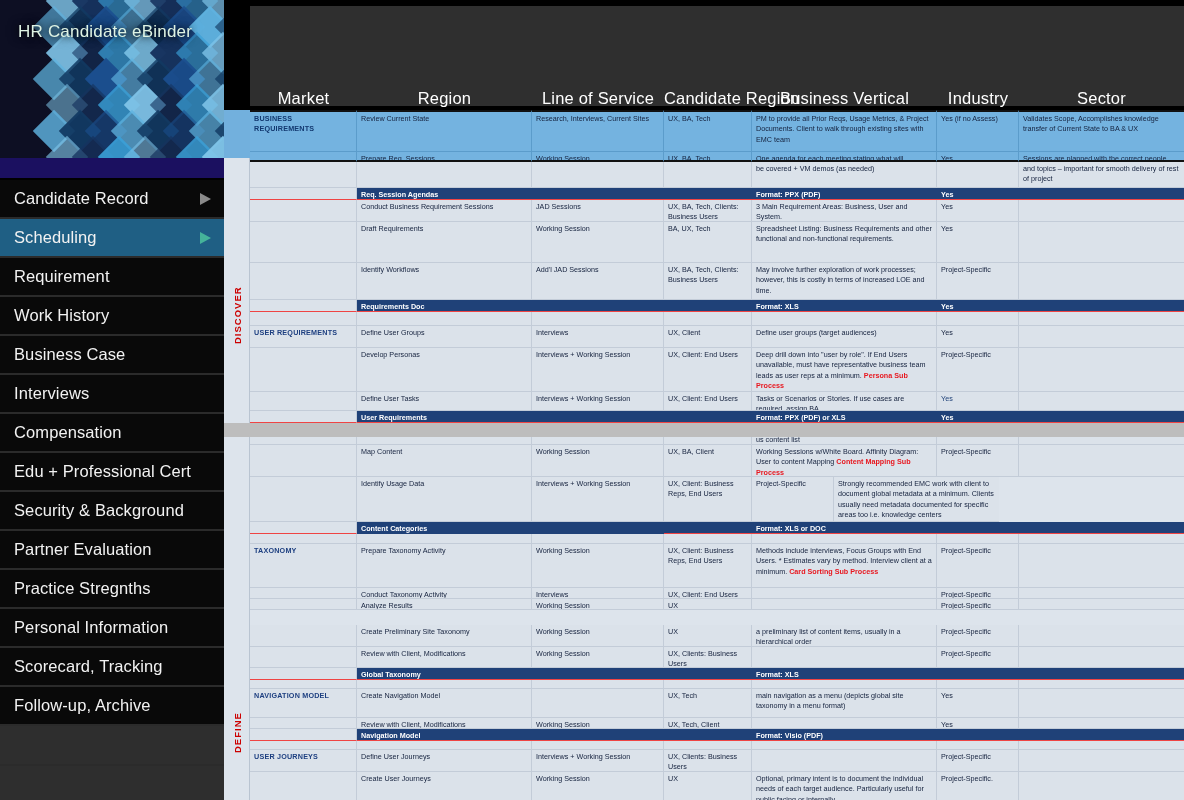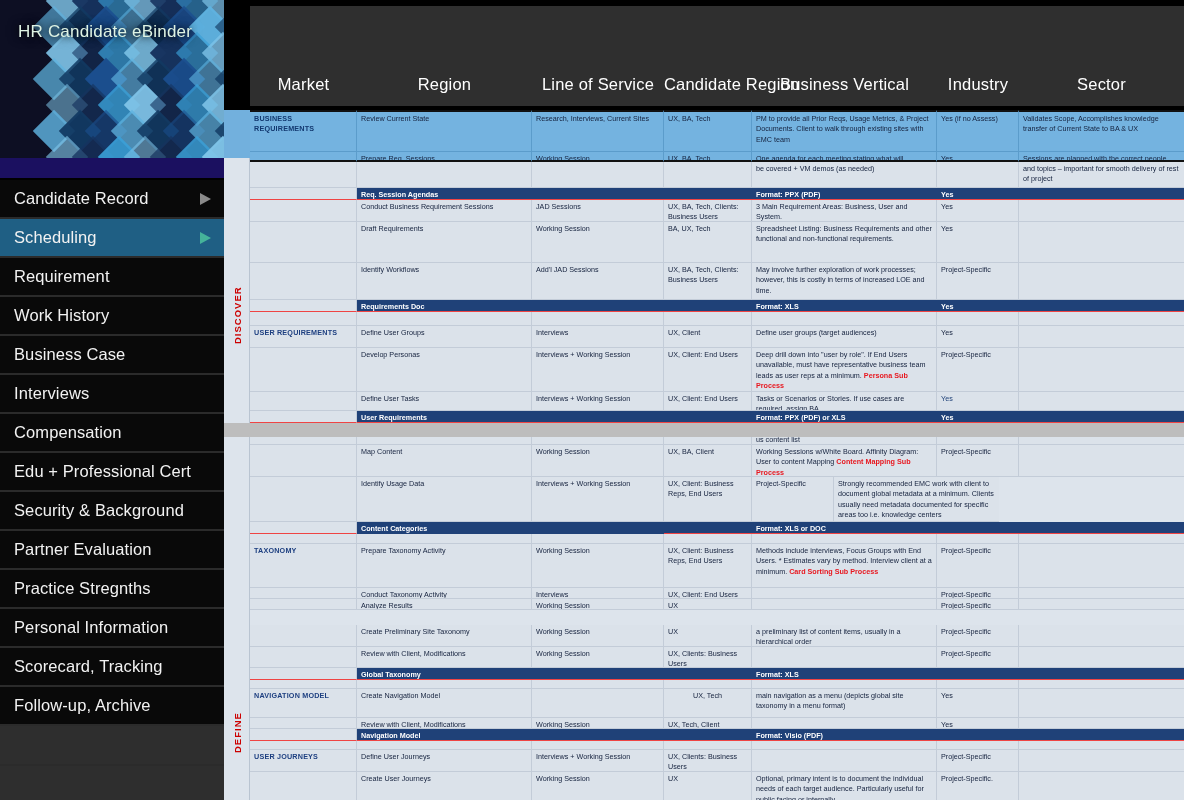--- a/index.html
+++ b/index.html
@@ -48,21 +48,21 @@
   #topbar-inner {
     position:absolute; left:26px; top:6px; width:934px; height:100px;
     background:#2f2f2f;
   }
   #colheads {
     position:absolute; left:26px; top:82px; width:934px; height:28px;
     display:flex; align-items:flex-end; color:#ffffff;
   }
   .colhead {
     font-size:16.5px; text-align:center; white-space:nowrap;
-    padding-bottom:16px; letter-spacing:.2px;
+    padding-bottom:2px; letter-spacing:.2px;
   }
 
   
   #sheet {
     position:absolute; left:0; top:110px; width:960px; height:690px;
     background:#dde4ec; overflow:hidden;
   }
   #phasecol {
     position:absolute; left:0; top:0; width:26px; height:690px;
     background:#dde4ec; border-right:1px solid #b9c4d1;
@@ -478,21 +478,21 @@
             <div class="cell c2" style="height: 9px;"></div>
             <div class="cell c3" style="height: 9px;"></div>
             <div class="cell c4" style="height: 9px;"></div>
             <div class="cell c5" style="height: 9px;"></div>
             <div class="cell c6" style="height: 9px;"></div>
           </div>
           <div class="row" style="height: 29px;">
             <div class="cell c0 catname" style="height: 29px;">NAVIGATION MODEL</div>
             <div class="cell c1" style="height: 29px;">Create Navigation Model</div>
             <div class="cell c2" style="height: 29px;"></div>
-            <div class="cell c3" style="height: 29px; text-align: center;">UX, Tech</div>
+            <div class="cell c3" style="height: 29px;">UX, Tech</div>
             <div class="cell c4" style="height: 29px;">main navigation as a menu (depicts global site taxonomy in a menu format)</div>
             <div class="cell c5" style="height: 29px;">Yes</div>
             <div class="cell c6" style="height: 29px;"></div>
           </div>
           <div class="row" style="height: 11px;">
             <div class="cell c0" style="height: 11px;"></div>
             <div class="cell c1" style="height: 11px;">Review with Client, Modifications</div>
             <div class="cell c2" style="height: 11px;">Working Session</div>
             <div class="cell c3" style="height: 11px;">UX, Tech, Client</div>
             <div class="cell c4" style="height: 11px;"></div>

